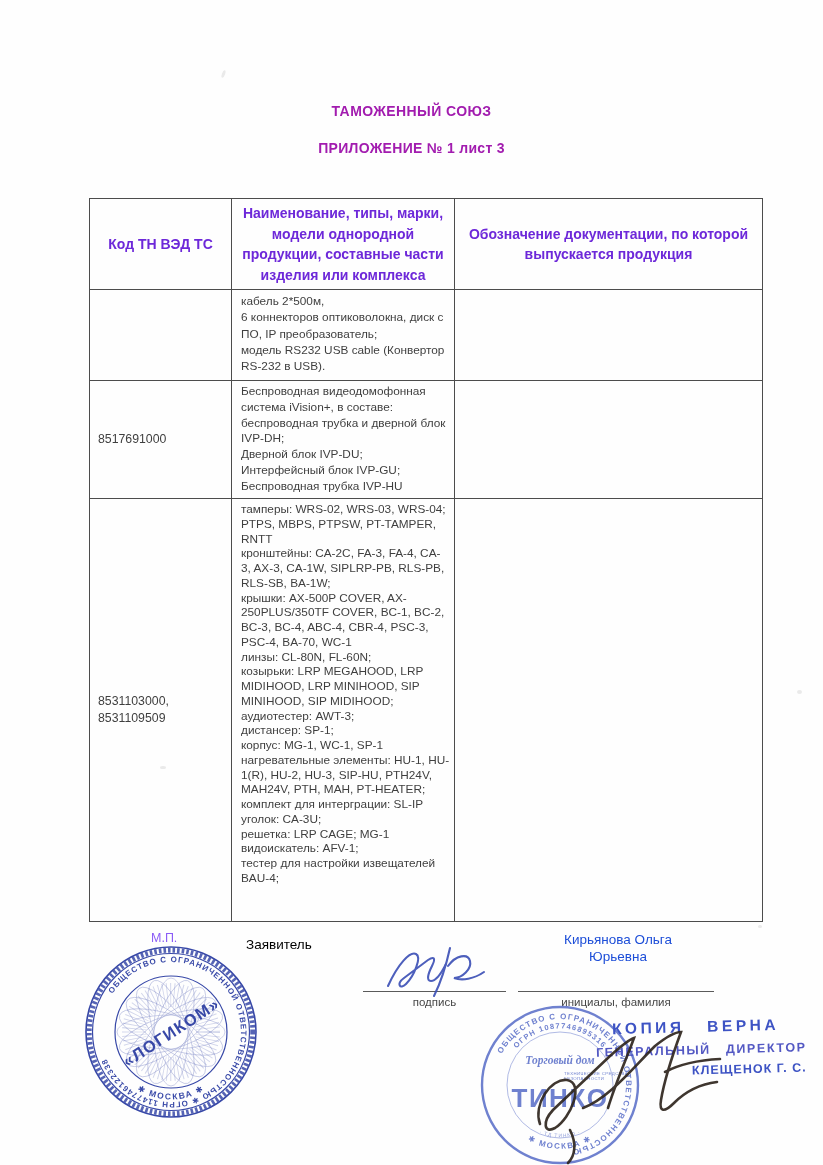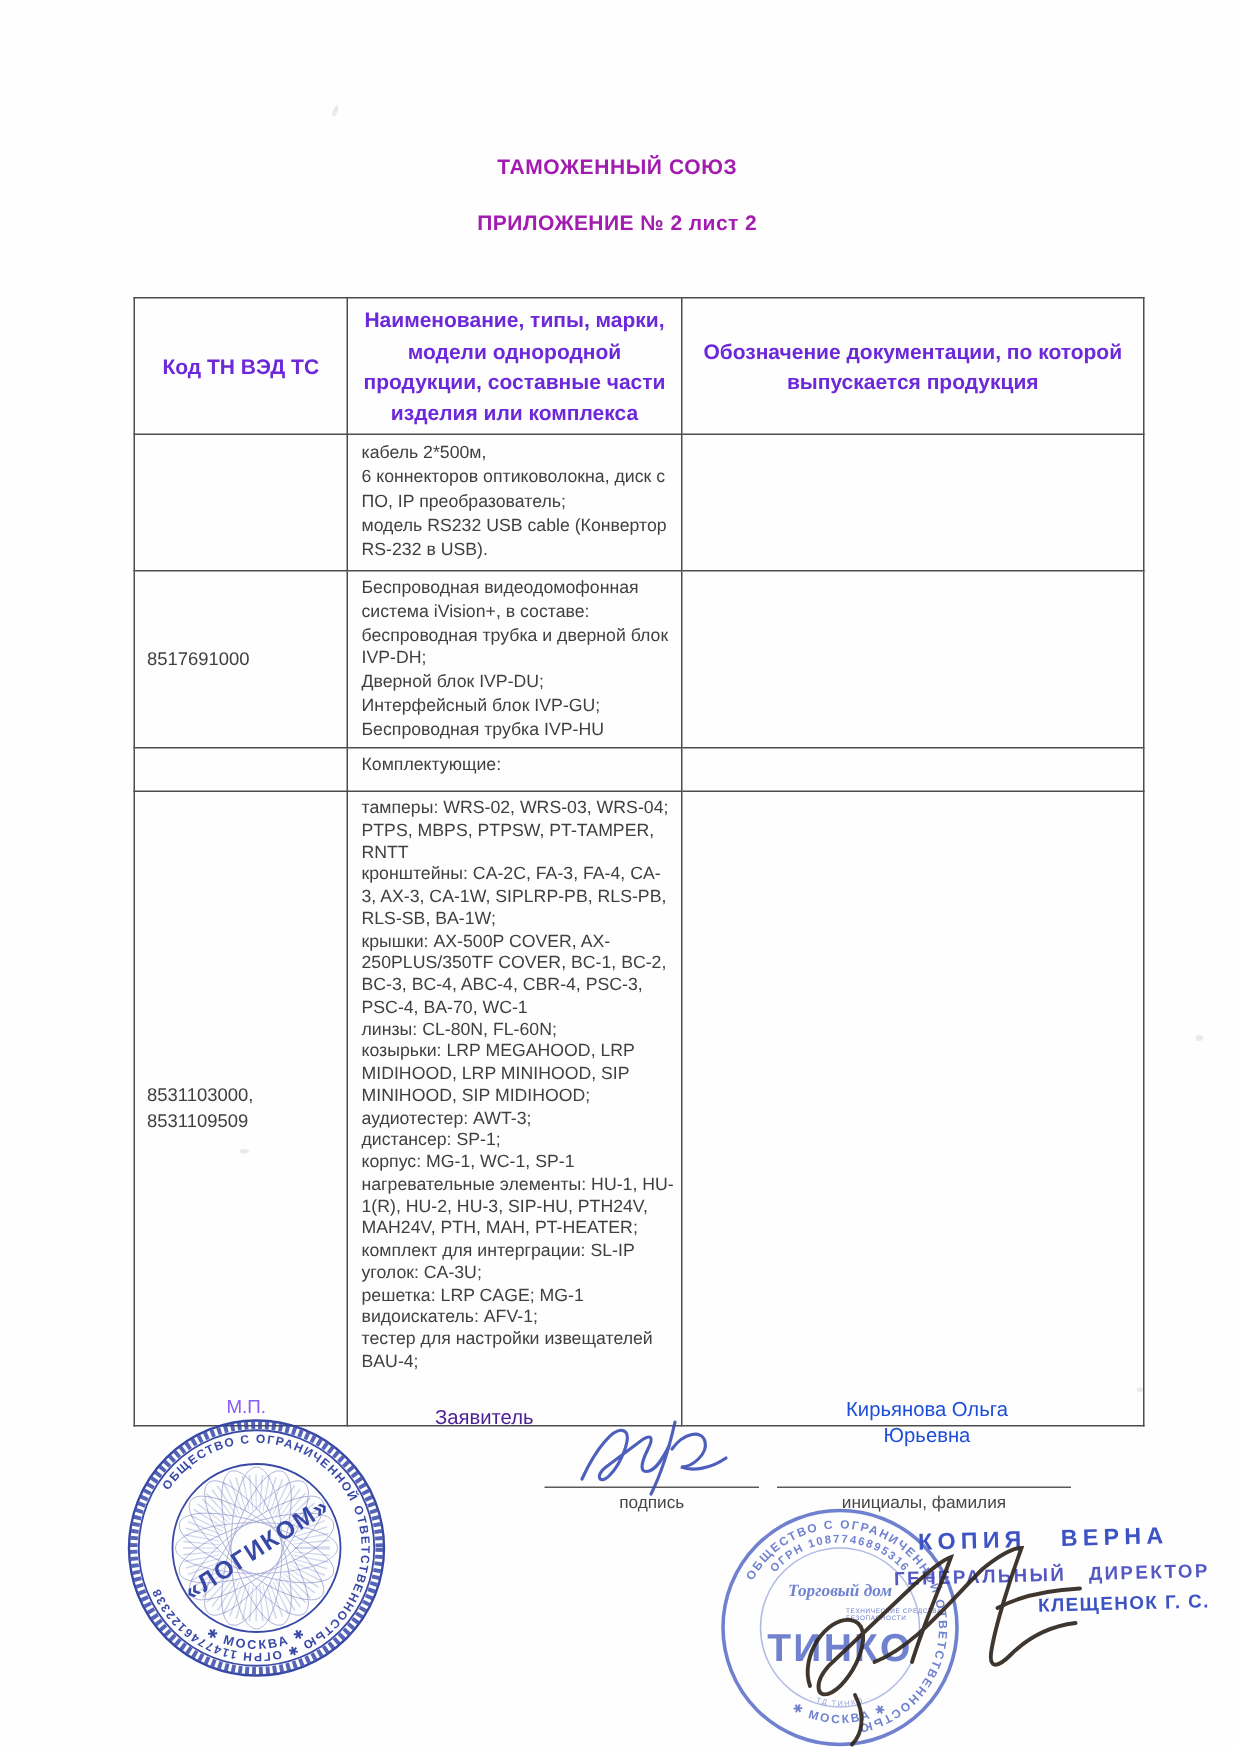--- a/index.html
+++ b/index.html
@@ -23,21 +23,21 @@
             font-size:14px;line-height:20.5px;color:#6d28d9;white-space:pre-line;padding:0 4px;}
   .cell-name{white-space:pre-line;font-size:11.8px;color:#3f3f3f;padding:3px 4px 2px 9px;}
   tr.r1 td{height:85px;} tr.r1 .cell-name{line-height:16.3px;}
   tr.r2 td{height:112px;} tr.r2 .cell-name{line-height:15.8px;}
   tr.r3 td{height:24px;} tr.r3 .cell-name{line-height:17px;padding-top:2px;}
   tr.r4 td{height:417px;} tr.r4 .cell-name{line-height:14.75px;}
   .cell-code{vertical-align:middle !important;font-size:12.3px;color:#3f3f3f;
              padding-left:8px;white-space:pre-line;line-height:17px;}
 
   
-  .lbl{position:absolute;font-size:13.5px;color:#4c1d95;margin-left:44px;}
+  .lbl{position:absolute;font-size:13.5px;color:#000000;}
   .small-lbl{position:absolute;font-size:11.5px;color:#474747;text-align:center;}
   .sign-line{position:absolute;height:1.3px;background:#5a5a5a;}
   .name-block{position:absolute;left:520px;top:932px;width:196px;text-align:center;
               font-size:13.5px;line-height:16.5px;color:#1d4ed8;white-space:pre-line;}
   .mp{position:absolute;left:151px;top:931px;font-size:12.5px;color:#8b5cf6;z-index:1;}
 
   
   .stamp-text{position:absolute;font-weight:bold;white-space:nowrap;transform:rotate(-1.5deg);}
   .st1{left:612px;top:1018px;font-size:15.5px;letter-spacing:3.5px;word-spacing:15px;}
   .st2{left:596px;top:1043px;font-size:12.5px;letter-spacing:1.6px;word-spacing:10px;opacity:.95;}
@@ -45,21 +45,21 @@
 
   svg{position:absolute;}
   .speck{position:absolute;background:#d8d8d8;border-radius:50%;opacity:.55;}
 </style>
 </head>
 <body>
 
 <div class="page">
 
   <div class="title t1">ТАМОЖЕННЫЙ СОЮЗ</div>
-  <div class="title t2">ПРИЛОЖЕНИЕ № 2 лист 2</div>
+  <div class="title t2">ПРИЛОЖЕНИЕ № 1 лист 3</div>
 
   <table class="decl">
     <tbody>
         <tr class="hdr">
       <td class="c1">Код ТН ВЭД ТС</td>
       <td class="c2">Наименование, типы, марки,
 модели однородной
 продукции, составные части
 изделия или комплекса</td>
       <td class="c3">Обозначение документации, по которой
@@ -72,25 +72,20 @@
 модель RS232 USB cable (Конвертор RS-232 в USB).</td>
       <td class="c3"></td>
     </tr>
     <tr class="r2">
       <td class="c1 cell-code">8517691000</td>
       <td class="c2 cell-name">Беспроводная видеодомофонная система iVision+, в составе:
 беспроводная трубка и дверной блок IVP-DH;
 Дверной блок IVP-DU;
 Интерфейсный блок IVP-GU;
 Беспроводная трубка IVP-HU</td>
-      <td class="c3"></td>
-    </tr>
-    <tr class="r3">
-      <td class="c1 cell-code"></td>
-      <td class="c2 cell-name">Комплектующие:</td>
       <td class="c3"></td>
     </tr>
     <tr class="r4">
       <td class="c1 cell-code">8531103000,
 8531109509</td>
       <td class="c2 cell-name">тамперы: WRS-02, WRS-03, WRS-04; PTPS, MBPS, PTPSW, PT-TAMPER, RNTT
 кронштейны: CA-2C, FA-3, FA-4, CA-3, AX-3, CA-1W, SIPLRP-PB, RLS-PB, RLS-SB, BA-1W;
 крышки: AX-500P COVER, AX-250PLUS/350TF COVER, BC-1, BC-2, BC-3, BC-4, ABC-4, CBR-4, PSC-3, PSC-4, BA-70, WC-1
 линзы: CL-80N, FL-60N;
 козырьки: LRP MEGAHOOD, LRP MIDIHOOD, LRP MINIHOOD, SIP MINIHOOD, SIP MIDIHOOD;

